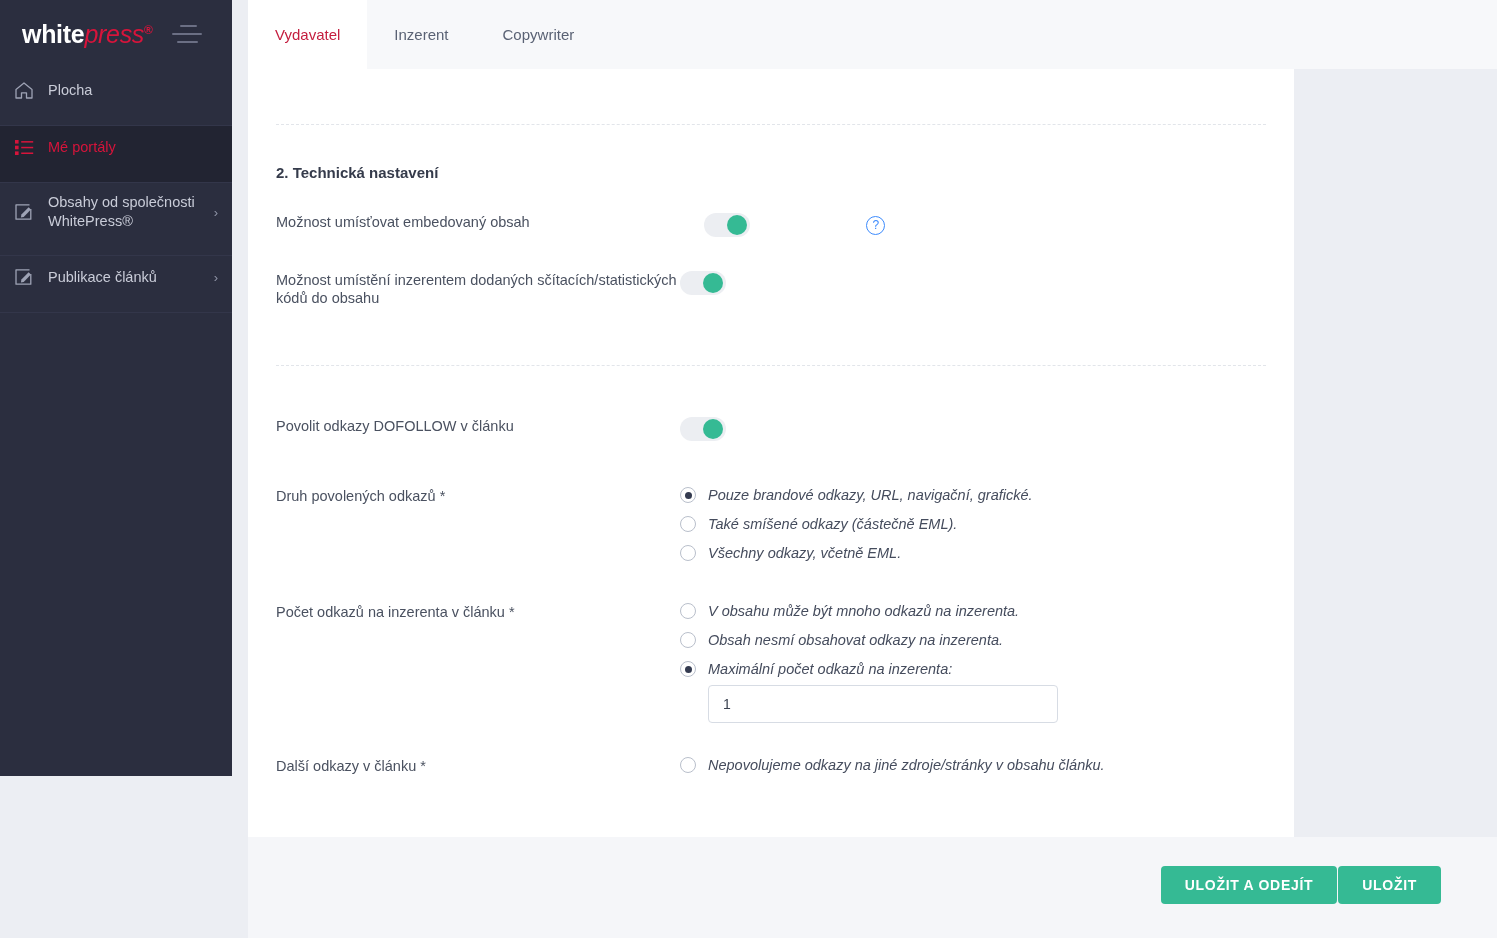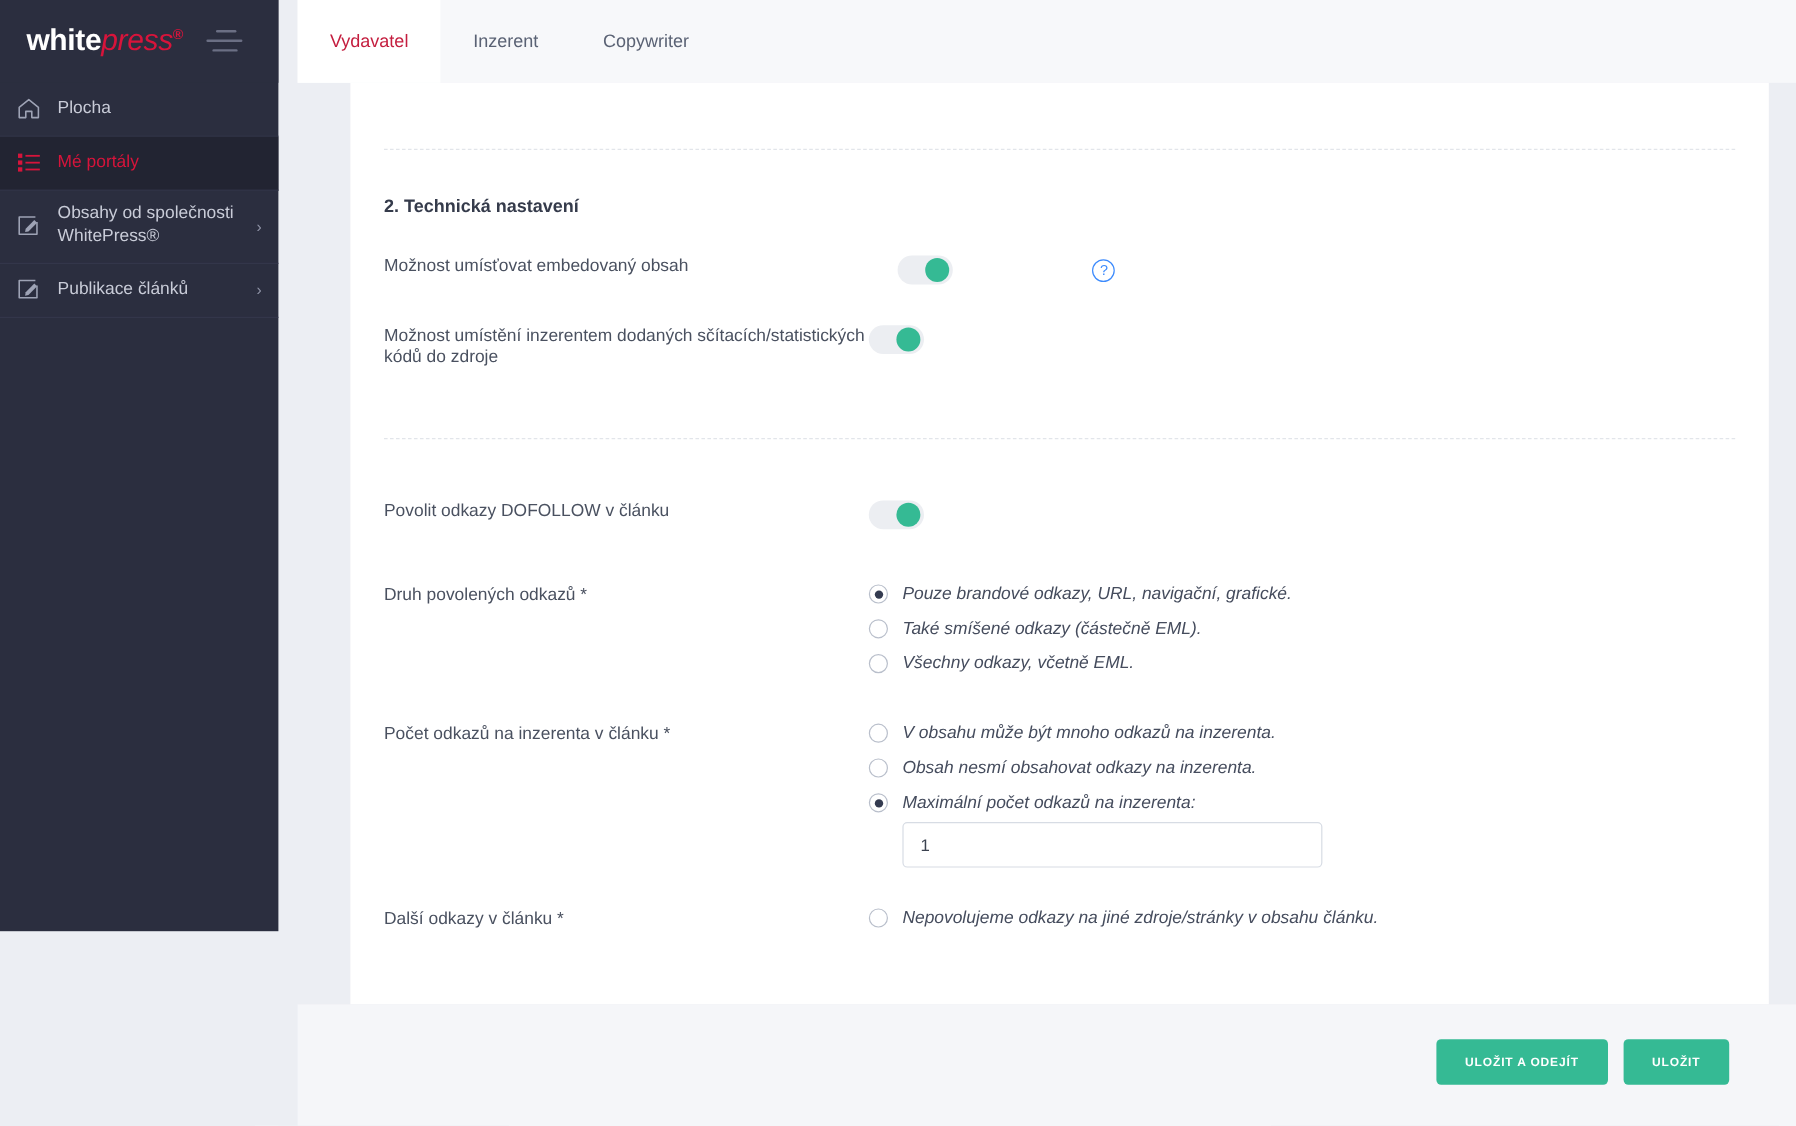--- a/index.html
+++ b/index.html
@@ -41,21 +41,21 @@
     display: block; height: 2px; background: #6b6f84;
     margin-bottom: 6px; border-radius: 1px;
   }
   #hamburger i:nth-child(1) { width: 17px; margin-left: 8px; }
   #hamburger i:nth-child(2) { width: 30px; margin-left: 0px; }
   #hamburger i:nth-child(3) { width: 21px; margin-left: 5px; }
 
   .nav-item {
     display: flex; align-items: center;
     min-height: 45px;
-    padding: 10px 14px 12px 14px;
+    padding: 10px 14px 24px 14px;
     color: #c9ccd8; font-size: 14.5px;
     border-bottom: 1px solid #33364a;
     cursor: pointer; position: relative;
   }
   .nav-item.active { background: #222432; color: #d7143b; }
   .nav-item .nav-ico {
     width: 26px; min-width: 26px; height: 22px;
     display: flex; align-items: center; justify-content: flex-start;
     margin-right: 8px;
   }
@@ -79,24 +79,23 @@
   .tab {
     display: flex; align-items: center;
     padding: 0 27px; height: 69px;
     font-size: 15px; color: #5a6274;
     cursor: pointer; background: transparent;
   }
   .tab.active { background: #ffffff; color: #c41e3f; }
 
   #card {
     position: absolute; left: 16px; top: 69px;
-    width: 1182px; height: 768px;
+    width: 1046px; height: 768px;
     background: #ffffff;
     overflow: hidden;
-    margin-left: 44px;
   }
   .divider {
     border-top: 1px dashed #e2e5ea;
     margin: 0 28px;
   }
   .card-inner { padding: 0 28px; }
   .section-title {
     font-size: 15px; font-weight: 700; color: #353b4b;
     margin: 0; padding: 39px 0 0 0;
   }
@@ -164,23 +163,23 @@
     width: 1249px; height: 101px;
     background: #f5f6f9;
     display: flex; align-items: flex-start;
     justify-content: flex-end;
     padding: 29px 56px 0 0;
   }
   .btn {
     background: #35ba94; color: #ffffff;
     border: none; border-radius: 4px;
     height: 38px; padding: 0 24px;
-    font-size: 10px; font-weight: 600; letter-spacing: 0.7px;
+    font-size: 14px; font-weight: 600; letter-spacing: 0.7px;
     font-family: "Liberation Sans", sans-serif;
-    cursor: pointer; margin-left: 13px;
+    cursor: pointer; margin-left: 1px;
   }
 </style>
 </head>
 <body>
 
 <div id="sidebar">
   <div id="brand-bar">
     <div class="logo">
       <span class="w">white</span><span class="p">press</span><span class="r">®</span>
     </div>
@@ -263,21 +262,21 @@
         <div class="row-label">Možnost umísťovat embedovaný obsah</div>
         <div class="row-ctl">
           <span class="toggle">
             <span class="knob"></span>
           </span>
           <span class="help-icon">?</span>
         </div>
       </div>
 
       <div class="row" style="margin-top:34px;">
-        <div class="row-label" style="max-width:290px;">Možnost umístění inzerentem dodaných sčítacích/statistických kódů do zdroje</div>
+        <div class="row-label" style="max-width:290px;">Možnost umístění inzerentem dodaných sčítacích/statistických kódů do obsahu</div>
         <div class="row-ctl">
           <span class="toggle">
             <span class="knob"></span>
           </span>
         </div>
       </div>
     </div>
 
     <div style="height:58px"></div>
     <div class="divider"></div>

